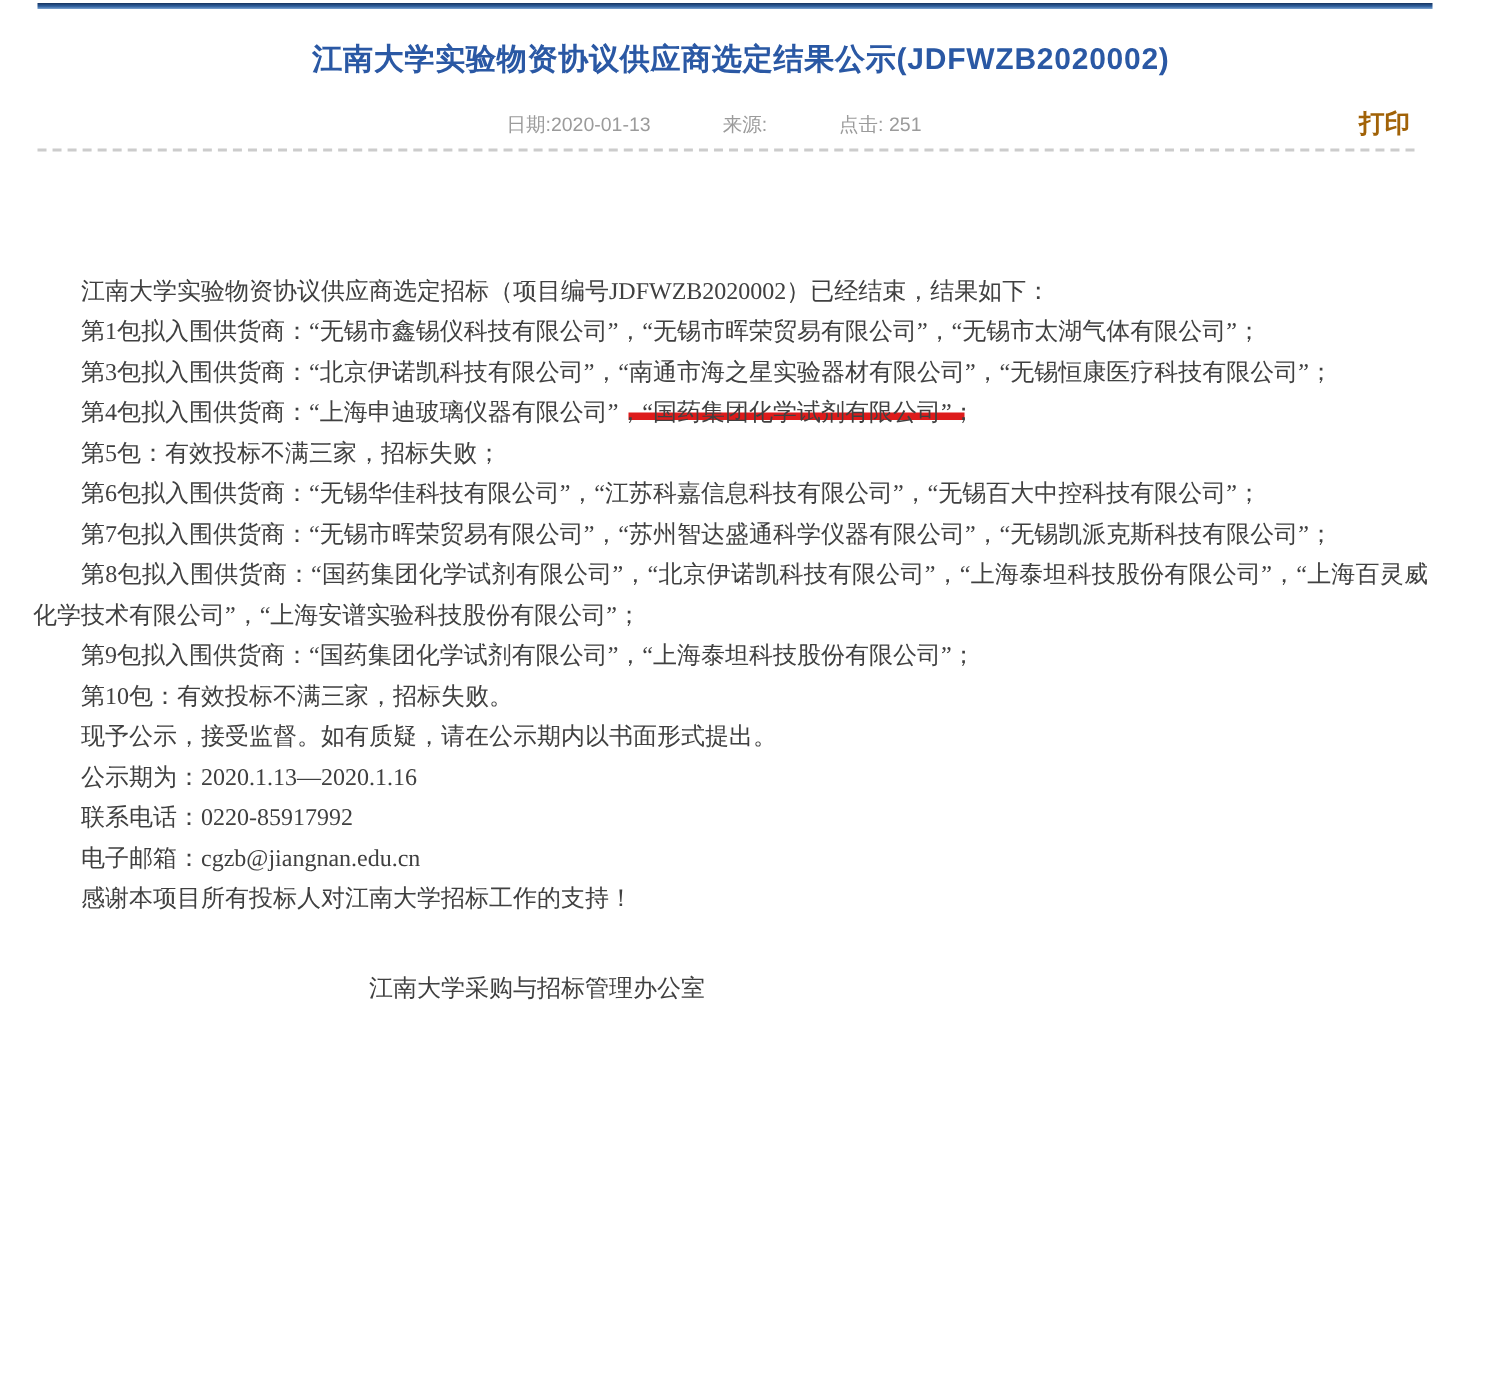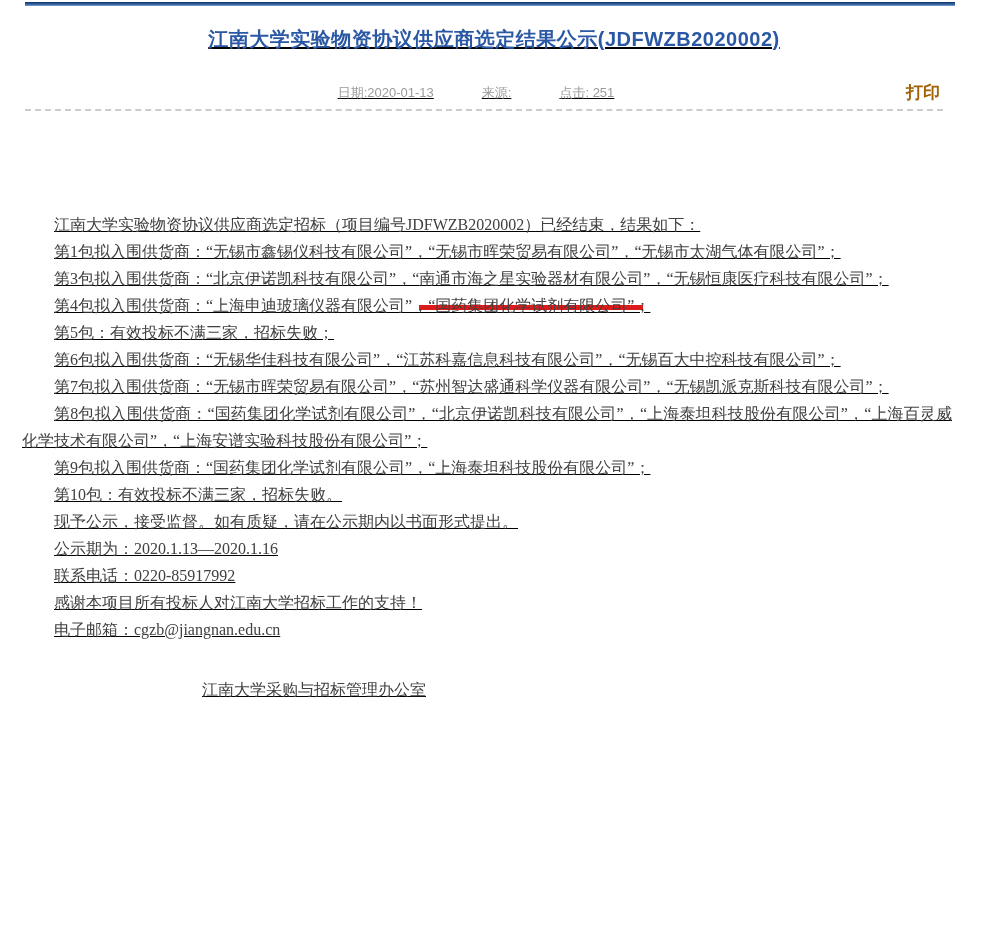--- a/index.html
+++ b/index.html
@@ -8,21 +8,20 @@
     background: #ffffff;
     width: 1000px;
     font-family: "Liberation Serif", serif;
   }
   .page {
     position: relative;
     width: 988px;
     height: 925px;
     background: #ffffff;
     overflow: hidden;
-    text-decoration: underline;
   }
   .top-rule {
     position: absolute;
     left: 25px;
     right: 33px;
     top: 2px;
     height: 4px;
     background: linear-gradient(180deg, #16345f 0%, #2e5f9e 55%, #7fa6d2 100%);
   }
   .title {
@@ -30,21 +29,21 @@
     padding-top: 26px;
     text-align: center;
     color: #2a58a4;
     font-size: 20px;
     font-weight: bold;
     font-family: "Liberation Sans", sans-serif;
     letter-spacing: 0.5px;
   }
   .meta-row {
     position: relative;
-    margin-top: 31px;
+    margin-top: 21px;
     height: 18px;
     font-size: 13px;
     color: #9b9b9b;
     font-family: "Liberation Sans", sans-serif;
     display: flex;
     justify-content: center;
     gap: 48px;
     padding-right: 36px;
   }
   .print-link {
@@ -56,21 +55,21 @@
     font-weight: bold;
     font-family: "Liberation Sans", sans-serif;
     cursor: pointer;
   }
   .dashed-separator {
     margin: 7px 45px 0 25px;
     border-top: 2px dashed #cccccc;
     height: 0;
   }
   .content {
-    margin: 100px 36px 0 22px;
+    margin: 80px 36px 0 22px;
     font-size: 16px;
     line-height: 27px;
     color: #404040;
     text-align: justify;
   }
   .content p {
     margin: 0;
     text-indent: 2em;
   }
   .hl-underline {
@@ -80,20 +79,21 @@
   .signature {
     margin-top: 32px;
     margin-left: 202px;
     width: fit-content;
     text-align: center;
     font-size: 16px;
     color: #404040;
   }
   .signature .sig-line {
     line-height: 30px;
+    margin-left: 44px;
   }
 </style>
 </head>
 <body>
 
 <div class="page">
 
   <div class="top-rule"></div>
 
   <h1 class="title">江南大学实验物资协议供应商选定结果公示(JDFWZB2020002)</h1>
@@ -114,21 +114,21 @@
     <p>第4包拟入围供货商：“上海申迪玻璃仪器有限公司”，“国药集团化学试剂有限公司”；</p>
     <p>第5包：有效投标不满三家，招标失败；</p>
     <p>第6包拟入围供货商：“无锡华佳科技有限公司”，“江苏科嘉信息科技有限公司”，“无锡百大中控科技有限公司”；</p>
     <p>第7包拟入围供货商：“无锡市晖荣贸易有限公司”，“苏州智达盛通科学仪器有限公司”，“无锡凯派克斯科技有限公司”；</p>
     <p>第8包拟入围供货商：“国药集团化学试剂有限公司”，“北京伊诺凯科技有限公司”，“上海泰坦科技股份有限公司”，“上海百灵威化学技术有限公司”，“上海安谱实验科技股份有限公司”；</p>
     <p>第9包拟入围供货商：“国药集团化学试剂有限公司”，“上海泰坦科技股份有限公司”；</p>
     <p>第10包：有效投标不满三家，招标失败。</p>
     <p>现予公示，接受监督。如有质疑，请在公示期内以书面形式提出。</p>
     <p>公示期为：2020.1.13—2020.1.16</p>
     <p>联系电话：0220-85917992</p>
+    <p>电子邮箱：cgzb@jiangnan.edu.cn</p>
     <p>感谢本项目所有投标人对江南大学招标工作的支持！</p>
-    <p>电子邮箱：cgzb@jiangnan.edu.cn</p>
   </div>
 
   <div class="signature">
     <div class="sig-line">江南大学采购与招标管理办公室</div>
   </div>
 
 </div>
 
 </body></html>

